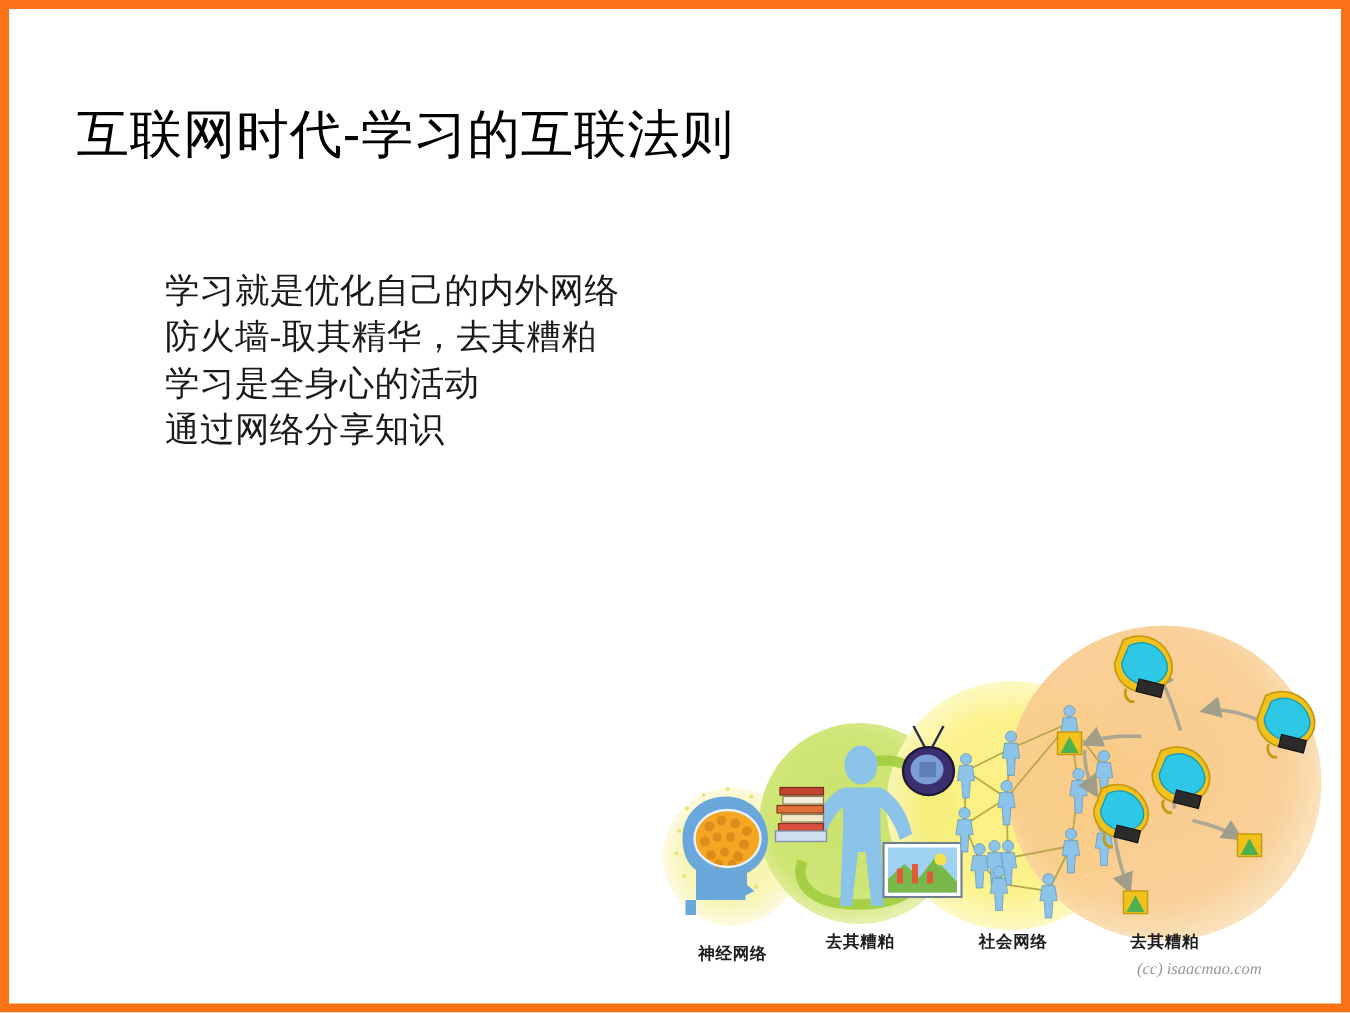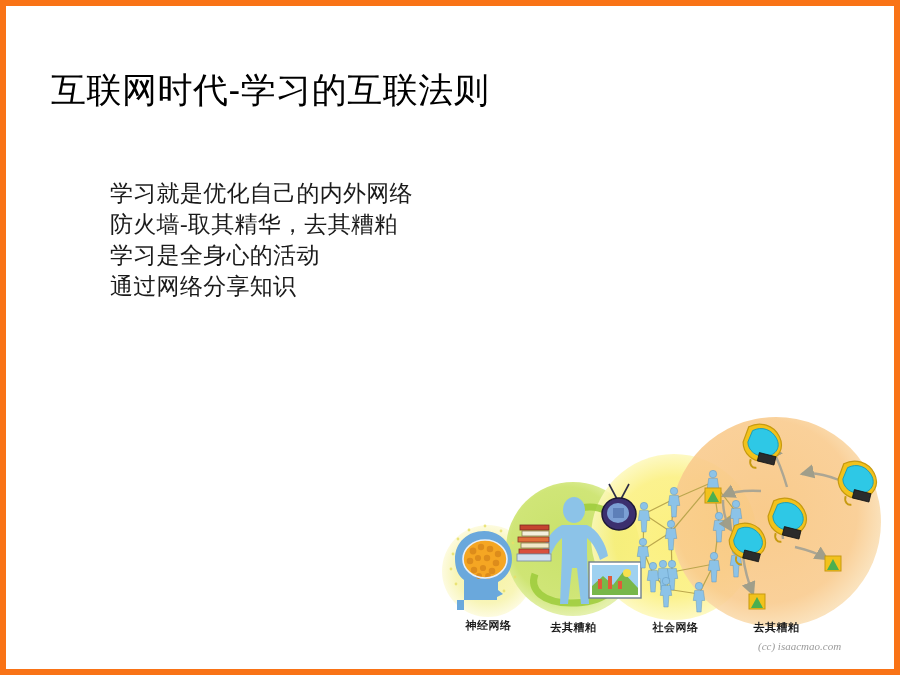--- a/index.html
+++ b/index.html
@@ -379,21 +379,21 @@
           <rect x="-8" y="-8" width="16" height="15" fill="#f2c21c" stroke="#c79a10" stroke-width="1"></rect>
           <path d="M-6,6 L0,-5 L6,6 Z" fill="#4caf50"></path>
         </g>
         <g transform="translate(326,198)">
           <rect x="-8" y="-8" width="16" height="15" fill="#f2c21c" stroke="#c79a10" stroke-width="1"></rect>
           <path d="M-6,6 L0,-5 L6,6 Z" fill="#4caf50"></path>
         </g>
       </g>
     </svg>
 
-    <div class="dlabel" style="left:20px; top:214px; width:75px;">神经网络</div>
+    <div class="dlabel" style="left:20px; top:224px; width:75px;">神经网络</div>
     <div class="dlabel" style="left:105px; top:216px; width:75px;">去其糟粕</div>
     <div class="dlabel" style="left:207px; top:216px; width:75px;">社会网络</div>
     <div class="dlabel" style="left:308px; top:216px; width:75px;">去其糟粕</div>
   </div>
 
   <div id="credit">(cc) isaacmao.com</div>
 
 </div>
 
 </body></html>

